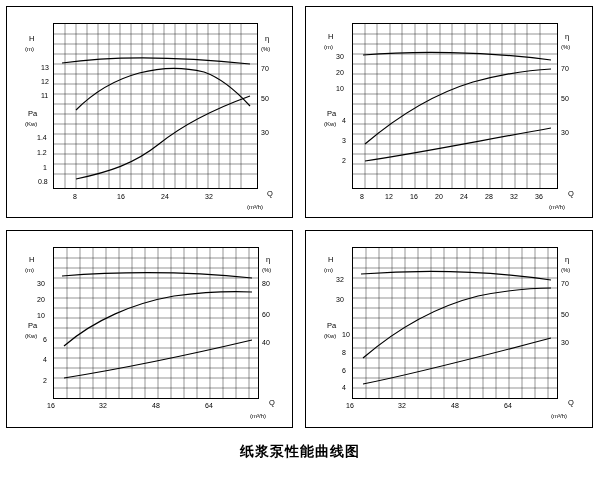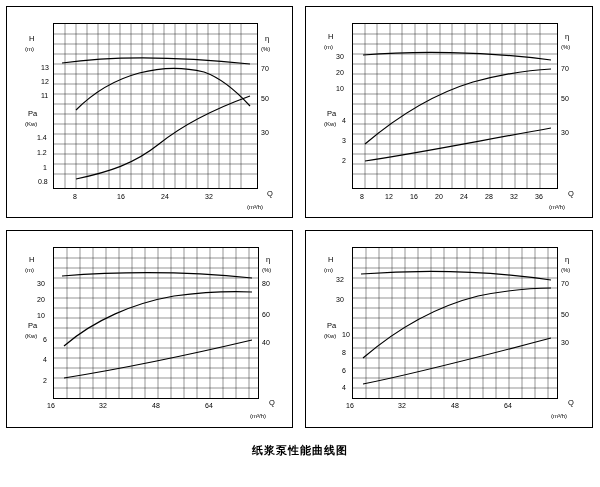--- a/index.html
+++ b/index.html
@@ -37,21 +37,21 @@
     font-size:7px;
     padding:1px 3px;
     white-space:nowrap;
     line-height:9px;
   }
   .caption{
     position:absolute;
     left:0;right:0;
     top:443px;
     text-align:center;
-    font-size:11px;
+    font-size:14px;
     font-weight:bold;
     font-family:"DejaVu Sans","Liberation Sans",sans-serif;
     letter-spacing:1px;
   }
 </style>
 </head>
 <body>
 
 <div class="panel" id="panel-0">
 

